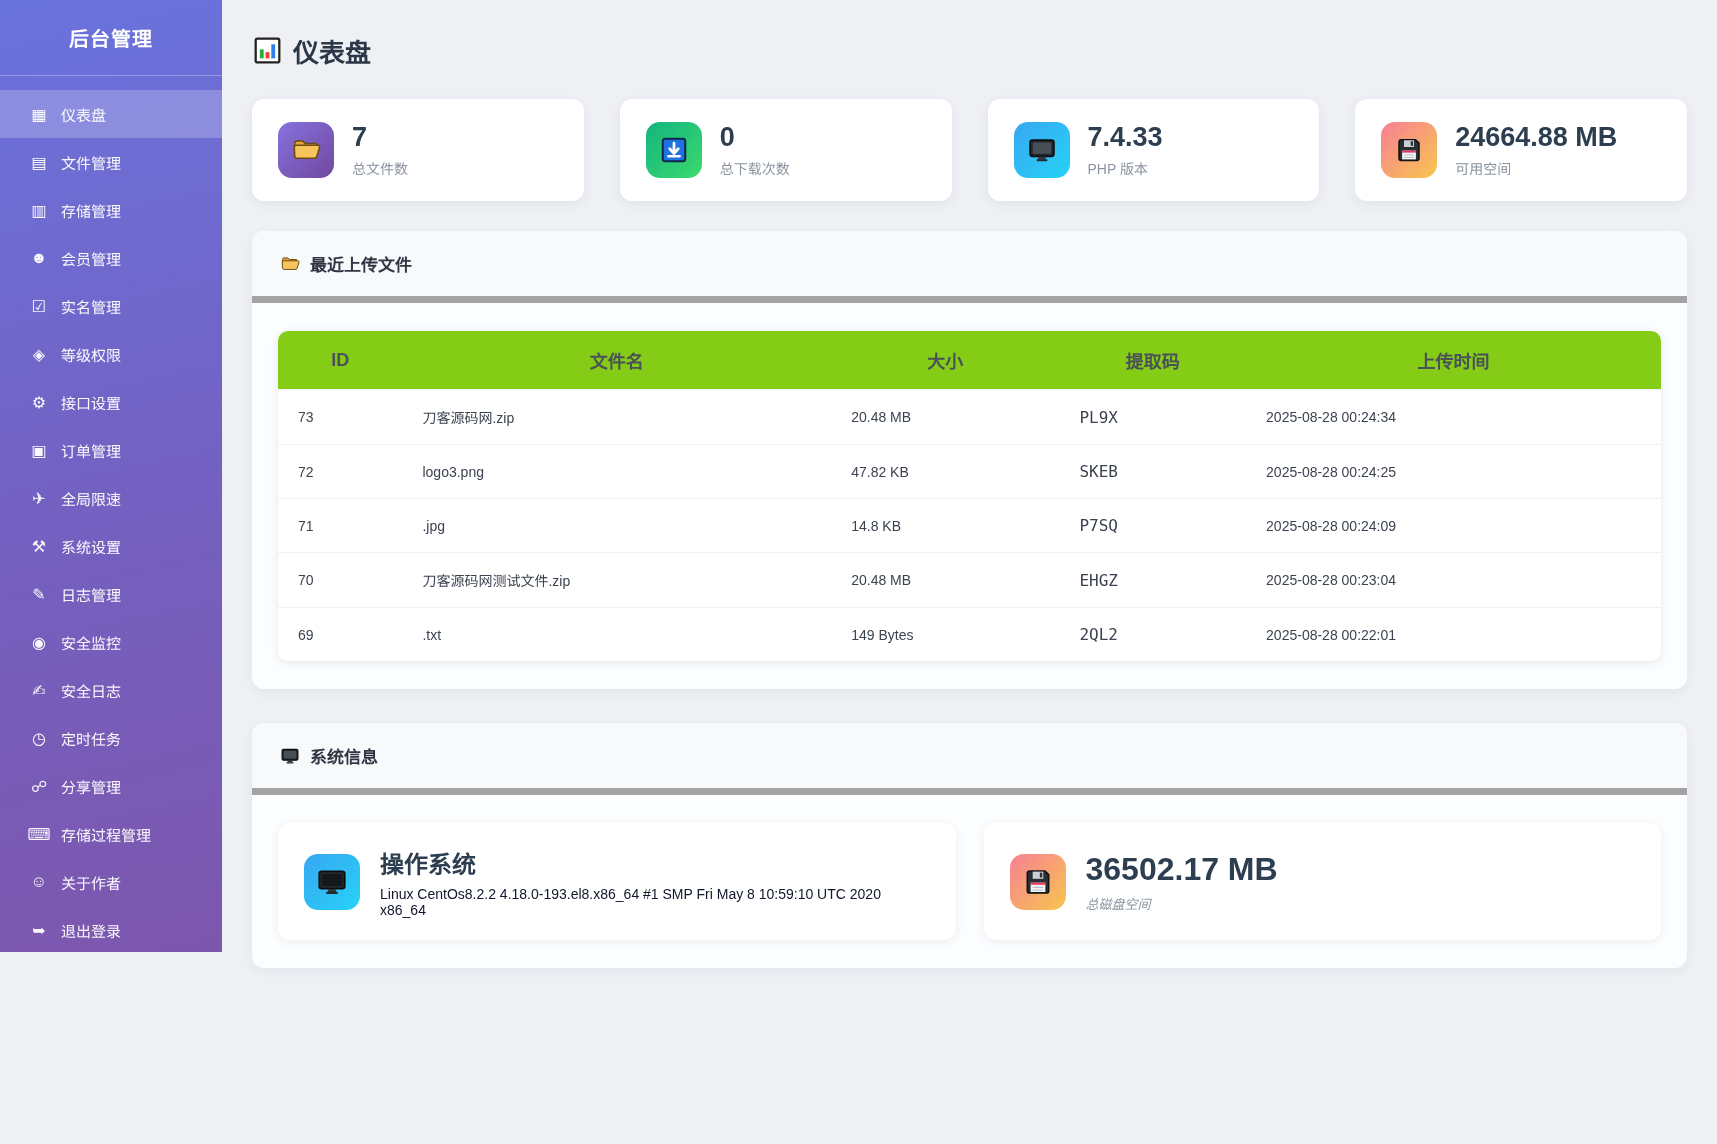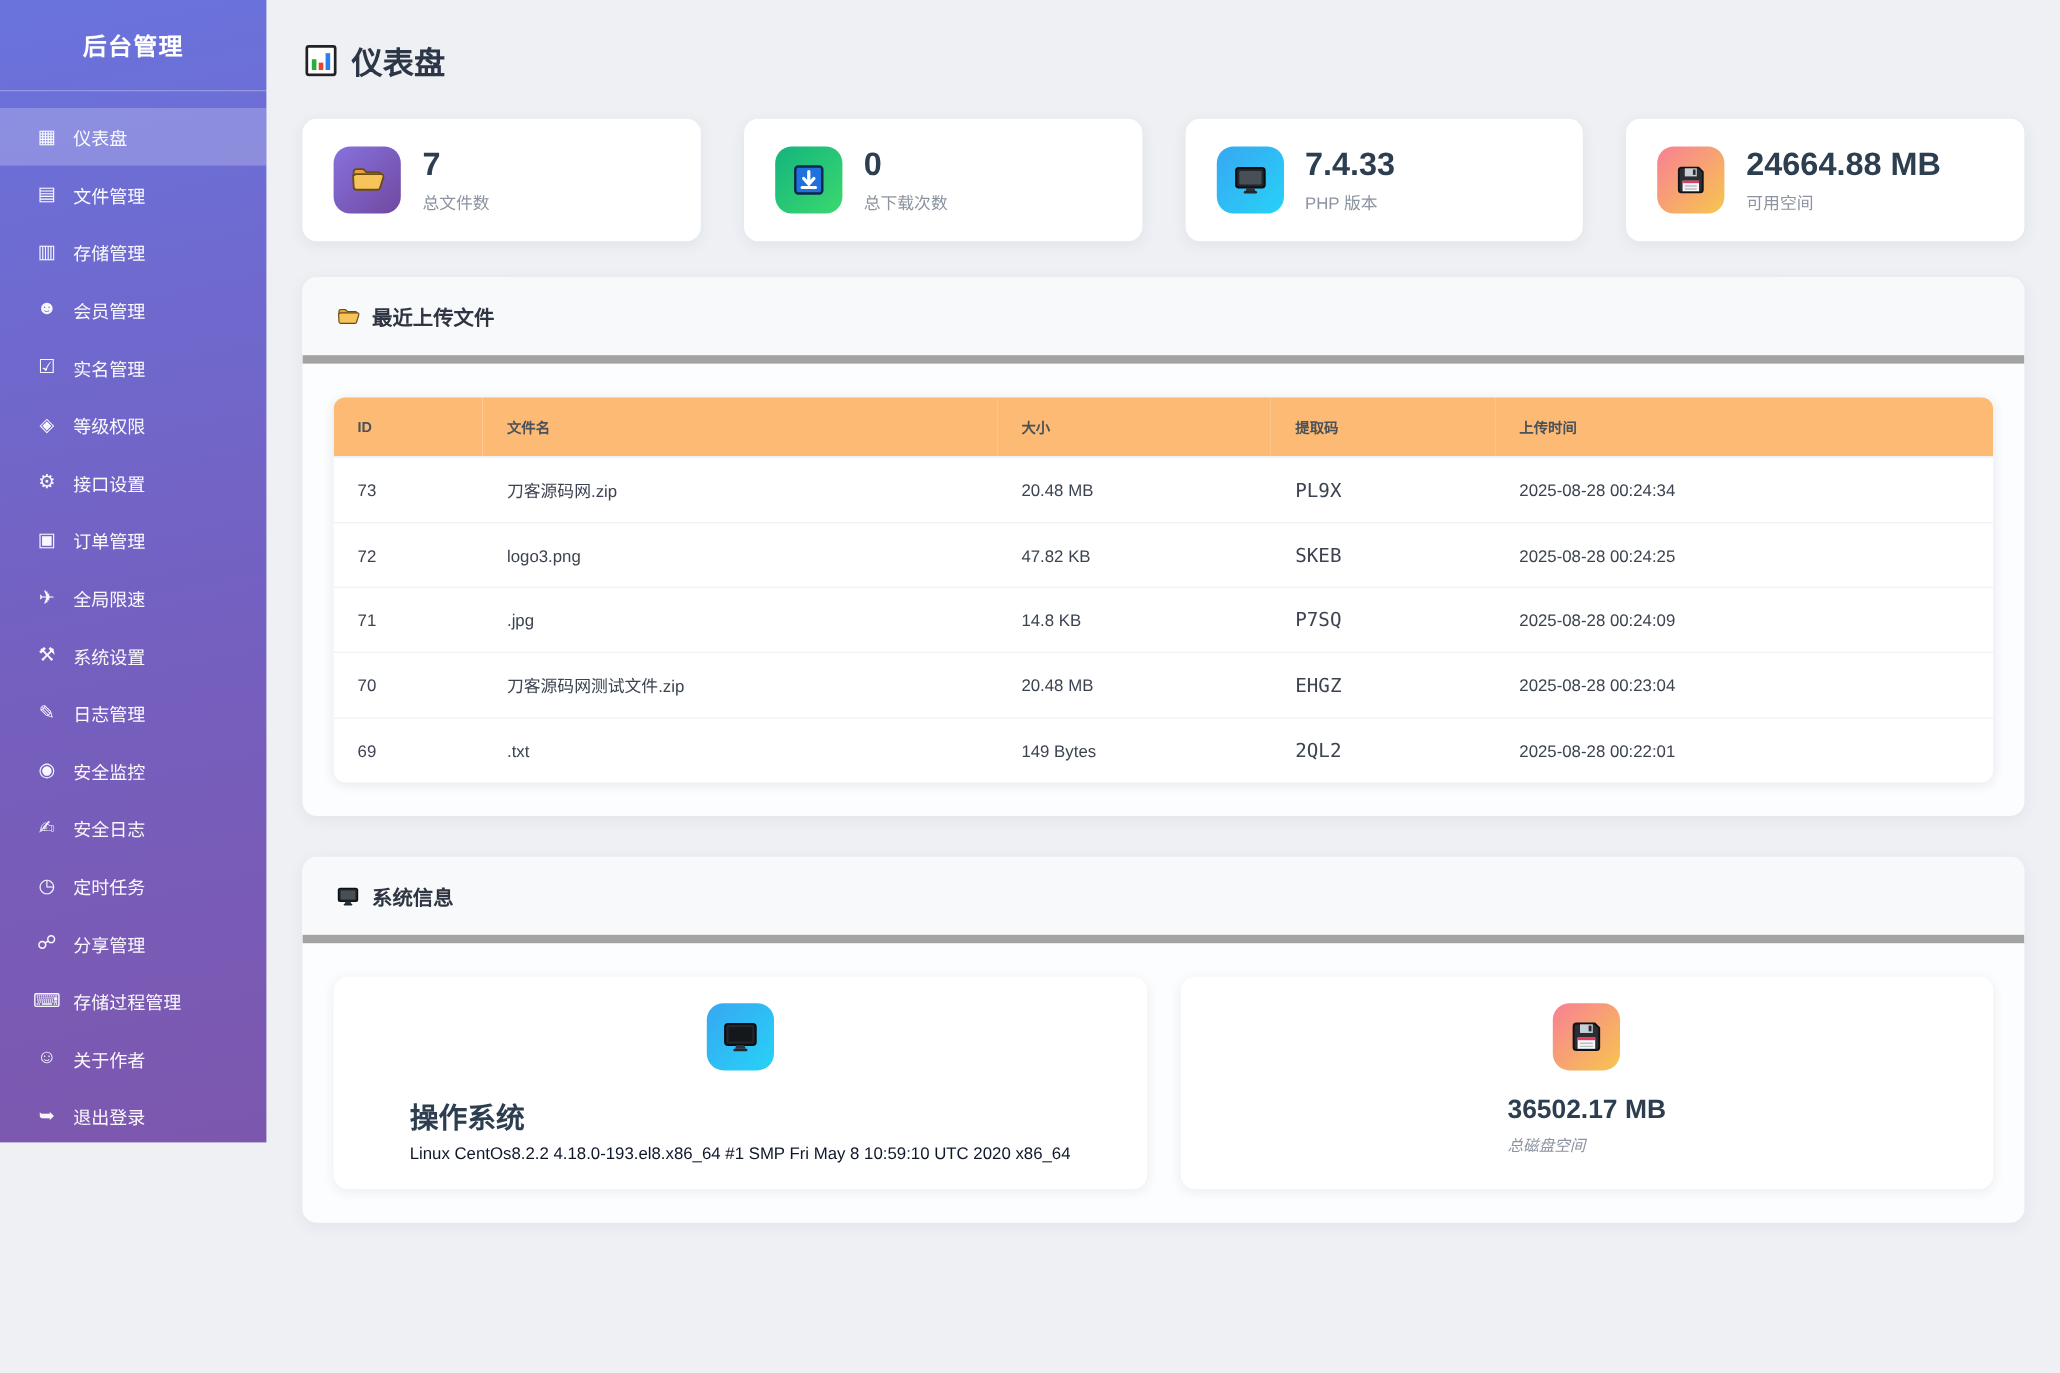--- a/index.html
+++ b/index.html
@@ -64,36 +64,36 @@
     background:#f8f9fb; border-bottom:7px solid #a3a3a3;
   }
   .panel-body { padding:28px 26px; }
   
   .table-card {
     background:#fff; border-radius:10px; overflow:hidden;
     box-shadow:0 2px 10px rgba(35,50,90,0.10);
   }
   table { width:100%; border-collapse:collapse; }
   th {
-    text-align:left; background:#fdba74; color:#4a5158;
-    font-size:12px; font-weight:bold; padding:16px 20px;
+    text-align:center; background:#84cc16; color:#4a5158;
+    font-size:18px; font-weight:bold; padding:16px 20px;
   }
   td { padding:17px 20px; font-size:14px; color:#3c4350; border-top:1px solid #f0f1f4; }
   col.c-id{width:9%;} col.c-name{width:31%;} col.c-size{width:16.5%;} col.c-code{width:13.5%;} col.c-time{width:30%;}
   .mono { font-family:"DejaVu Sans Mono","Liberation Mono",monospace; font-size:16px; }
   
   .sys-grid { display:grid; grid-template-columns:1fr 1fr; gap:28px; }
   .sys-card {
     background:#fff; border-radius:12px; padding:22px 26px;
     box-shadow:0 2px 10px rgba(35,50,90,0.08);
-    display:flex; align-items:center; gap:20px;flex-direction:column;
+    display:flex; align-items:center; gap:20px;
   }
   .sys-title { font-size:24px; font-weight:bold; color:#2c3e50; }
   .sys-desc { font-size:14px; color:#0f172a; margin-top:6px; }
-  .sys-value { font-size:22px; font-weight:bold; color:#2c3e50; }
+  .sys-value { font-size:32px; font-weight:bold; color:#2c3e50; }
   .sys-label { font-size:13px; color:#8b94a0; margin-top:6px;font-style:italic; }
   svg { display:block; }
 </style>
 </head>
 <body>
 
 <aside class="sidebar">
   <div class="sidebar-title">后台管理</div>
   <nav class="menu">
     <div class="menu-item active">

